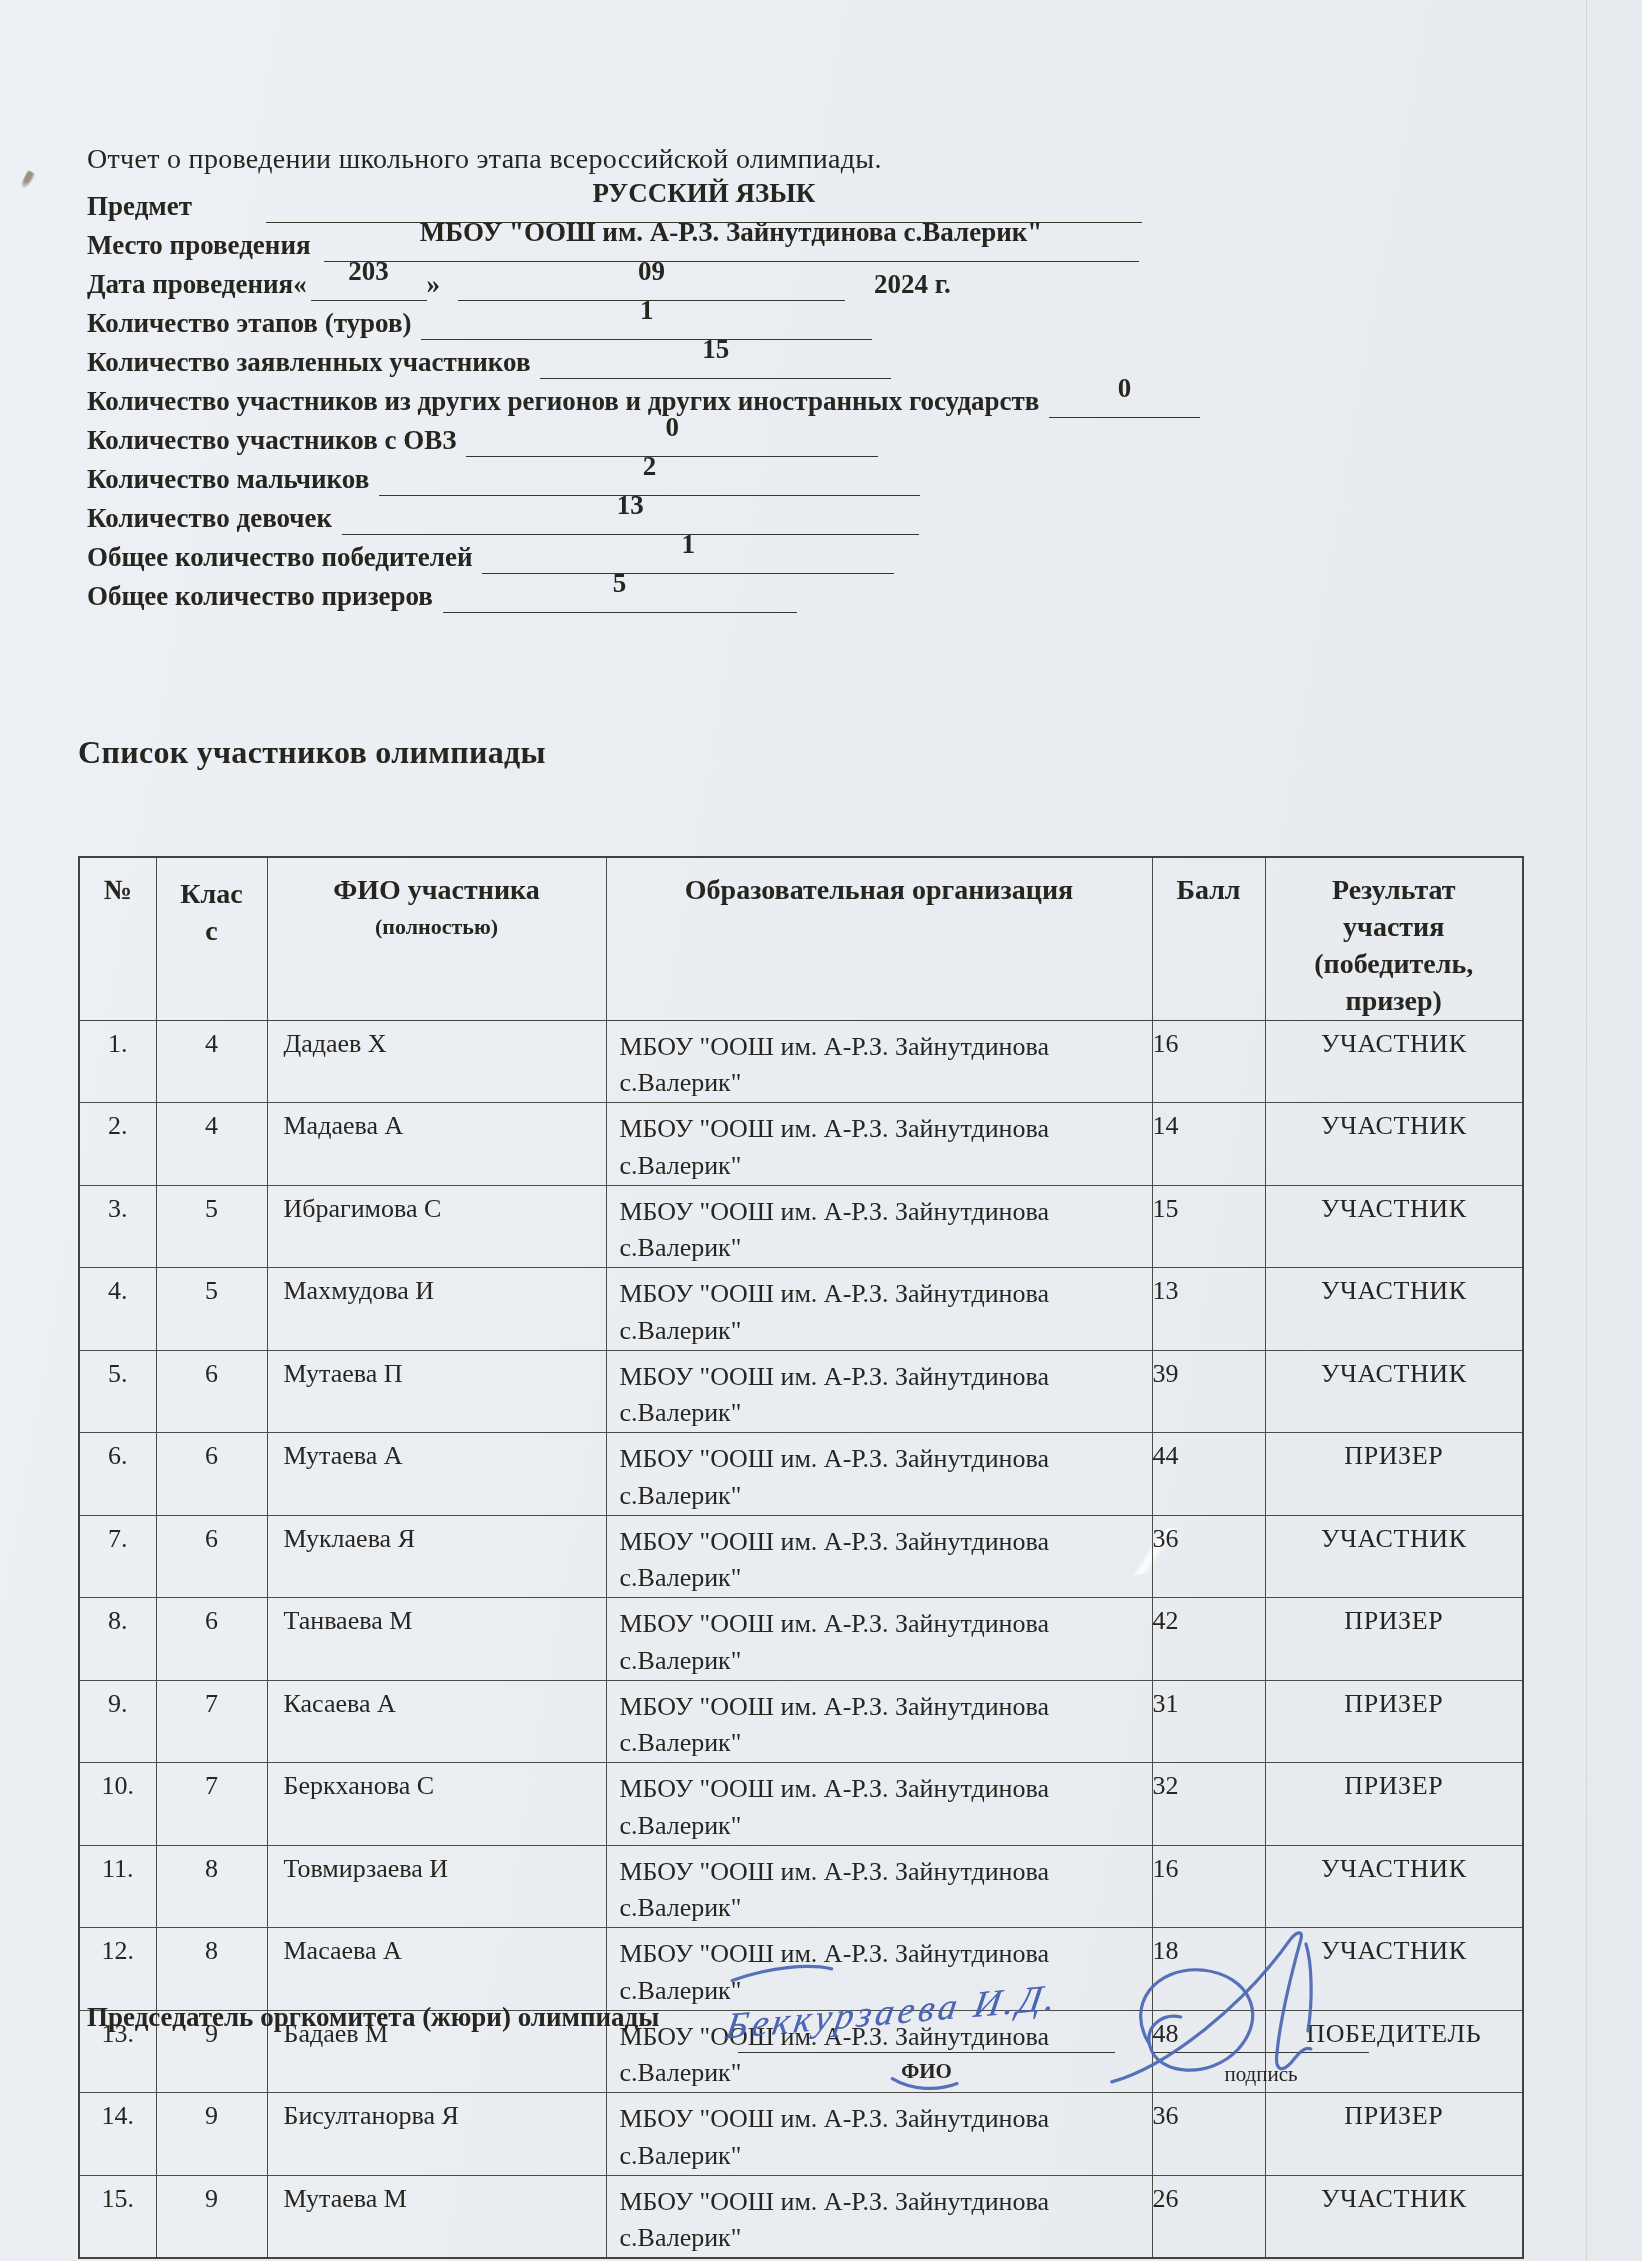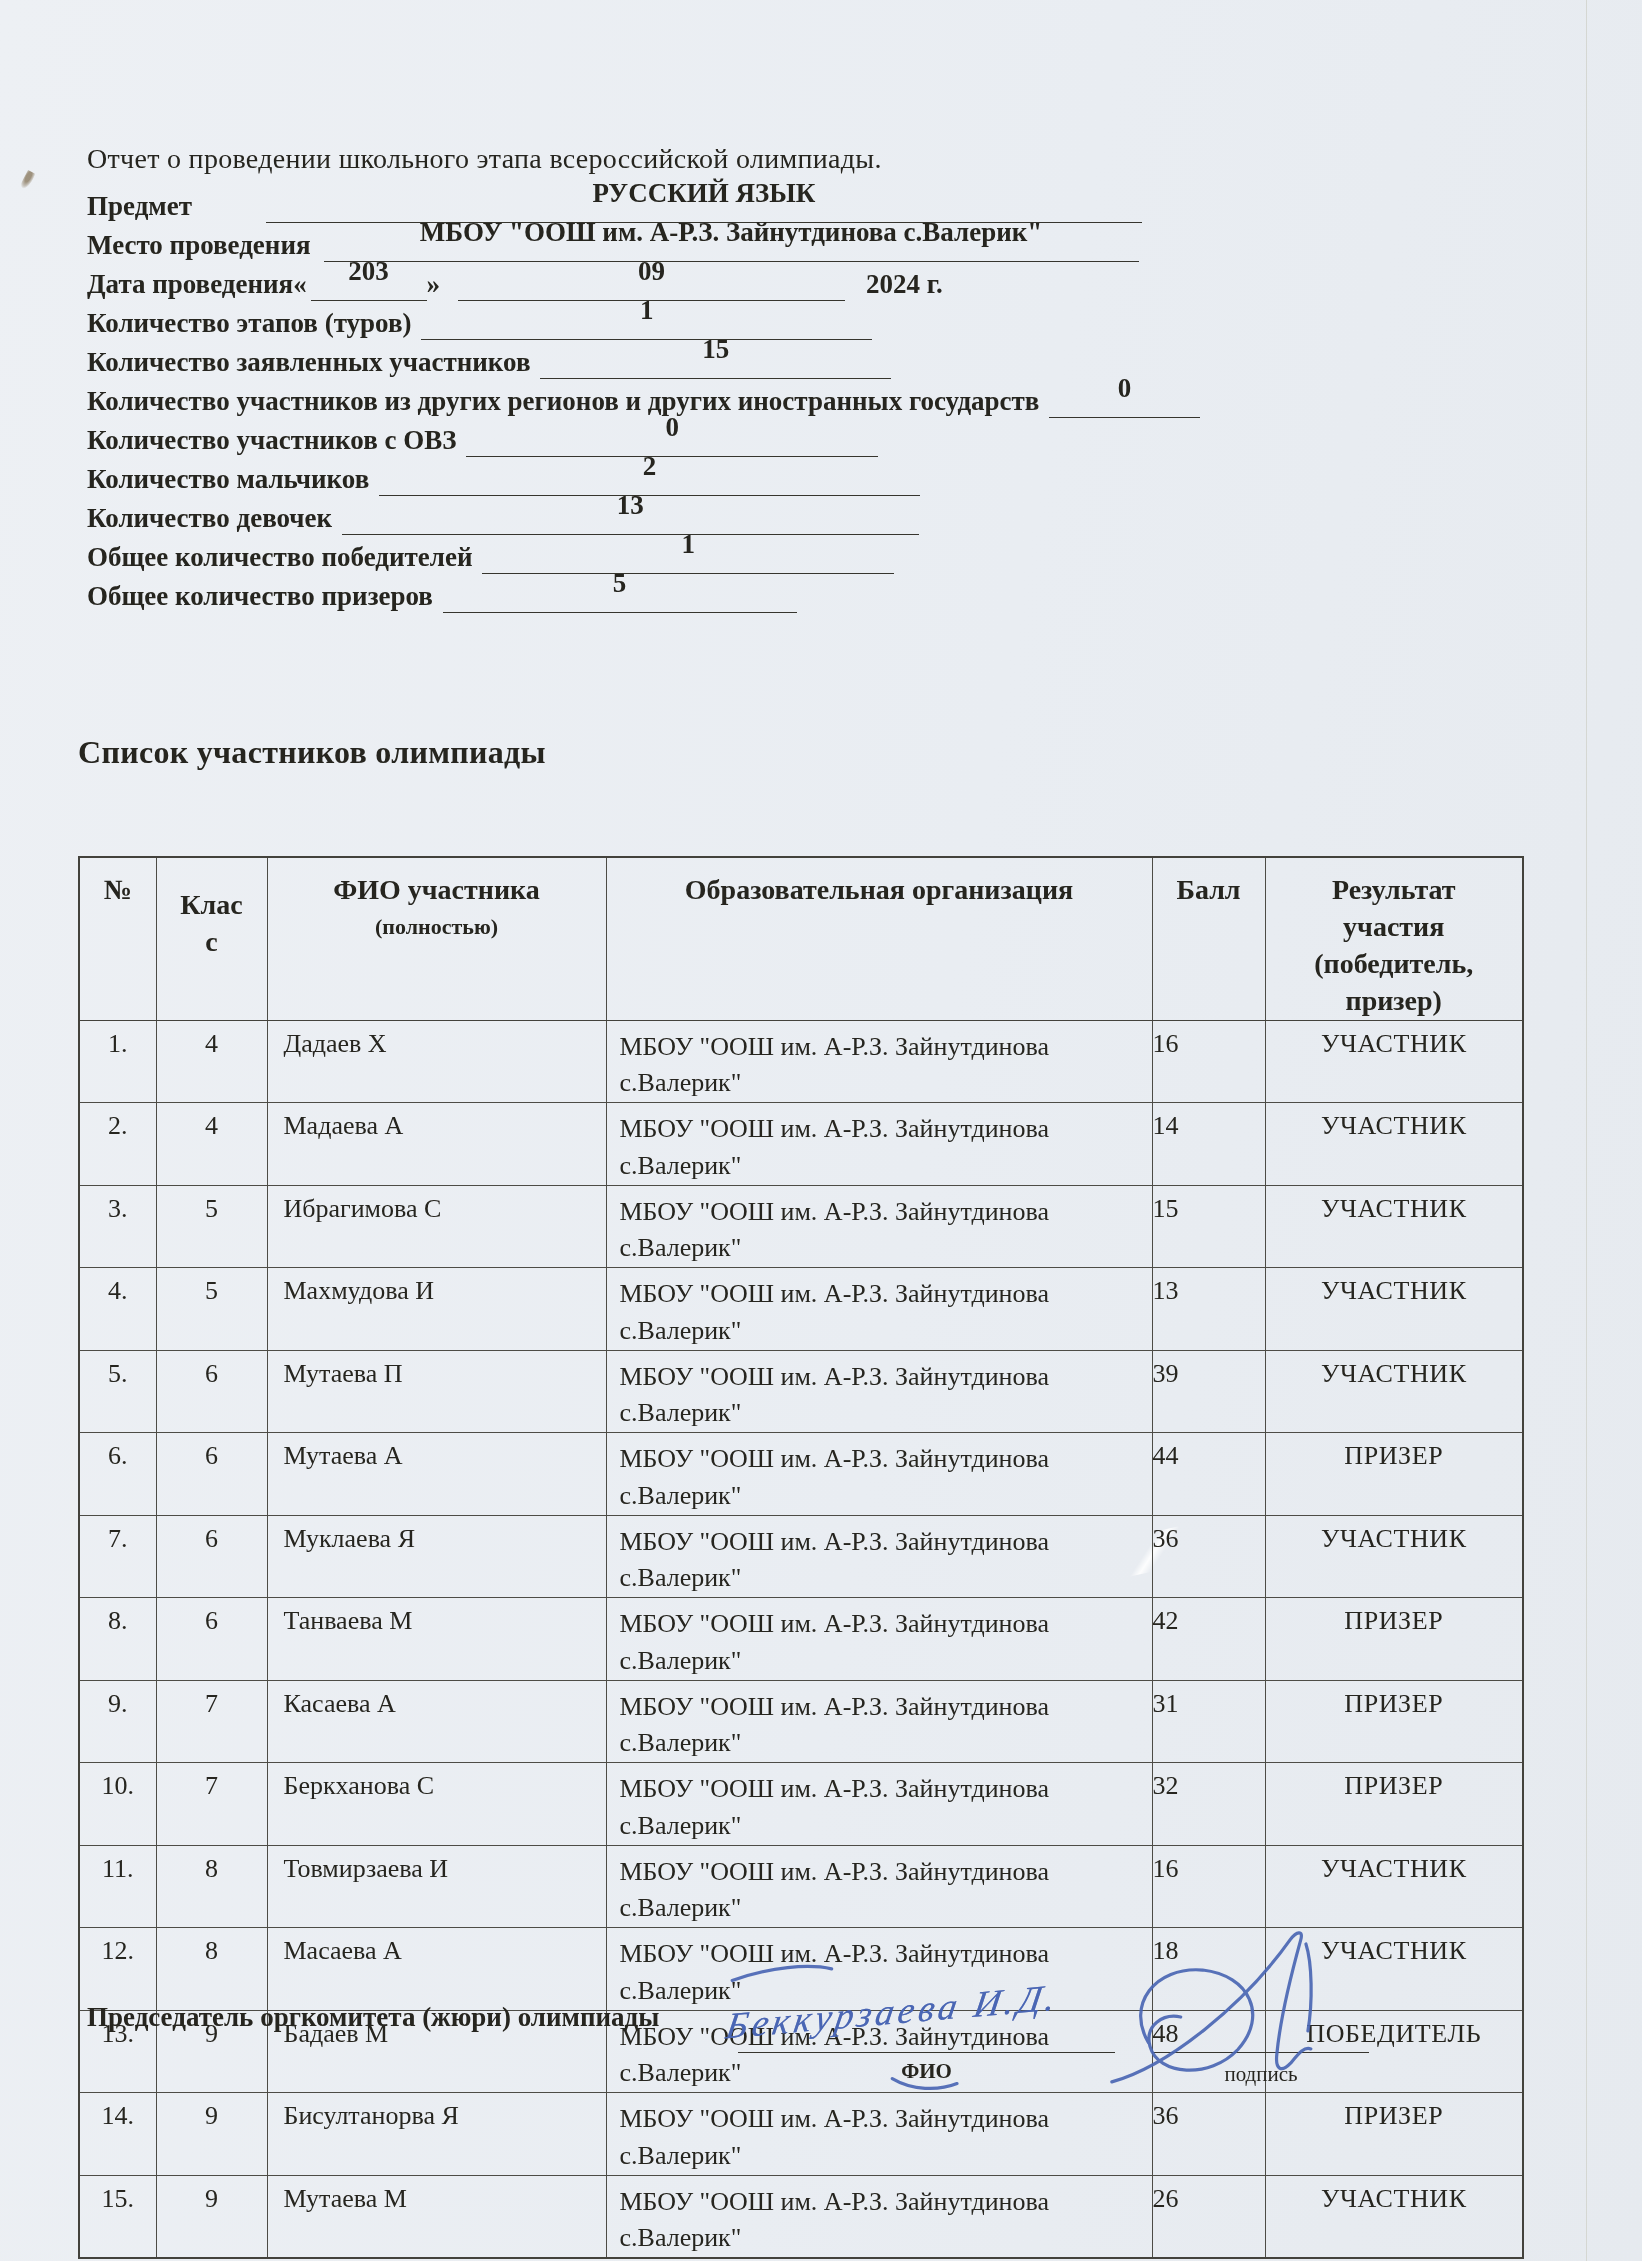--- a/index.html
+++ b/index.html
@@ -37,21 +37,21 @@
   .fline { display:flex; align-items:flex-end; height:39px; white-space:pre; }
   .flabel { white-space:pre; flex:0 0 auto; padding-bottom:1.3px; }
   .blank {
     display:block; border-bottom:1.9px solid #36352e;
     text-align:center; white-space:pre; line-height:1.1; padding-bottom:13px;
   }
   .b0 { margin-left:74px; width:876px; }
   .b1 { margin-left:13px;  width:815px; }
   .bd1 { margin-left:3.9px; width:116px; }
   .bd2 { margin-left:18px; width:387px; }
-  .yr { margin-left:21px; padding-bottom:1.3px; }
+  .yr { margin-left:29px; padding-bottom:1.3px; }
   .b3 { margin-left:9.7px; width:451px; }
   .b4 { margin-left:9.7px; width:351px; }
   .b5 { margin-left:9.7px; flex:1 1 auto; text-align:center; }
   .b5b { width:325px; text-align:center; }
   .b6 { margin-left:9.7px; width:151px; }
   .b7 { margin-left:9.7px; width:412px; }
   .b8 { margin-left:9.7px; width:541px; }
   .b9 { margin-left:9.7px; width:577px; }
   .b10 { margin-left:9.7px; width:412px; }
   .b11 { margin-left:9.7px; width:354px; }
@@ -67,21 +67,21 @@
     border:2.6px solid #43423c;
   }
   table.participants th, table.participants td {
     border:1.3px solid #4d4c46; vertical-align:top; overflow:hidden;
   }
   table.participants thead tr { height:152px; }
   table.participants thead th {
     font-size:28px; font-weight:bold; padding-top:14px; text-align:center;
     border-bottom:1.9px solid #43423c; line-height:1.32;
   }
-  .hdr-class-inner { width:64px; margin:15px auto; word-break:break-all; }
+  .hdr-class-inner { width:64px; margin:4px auto; word-break:break-all; }
   .hdr-result-inner { width:222px; margin:0 auto; }
   .hdr-sub { font-size:22px; font-weight:bold; margin-top:2.6px; }
   table.participants tbody tr { height:63px; }
   table.participants tbody td { padding-top:7.7px; font-size:26px; }
   td.c-num    { text-align:center; }
   td.c-class  { text-align:center; }
   td.c-name   { padding-left:16px; font-size:25px; }
   td.c-org    { padding-left:13px; font-size:20px; line-height:1.42; }
   td.c-score  { text-align:left; }
   td.c-result { text-align:center; letter-spacing:0.6px; }

